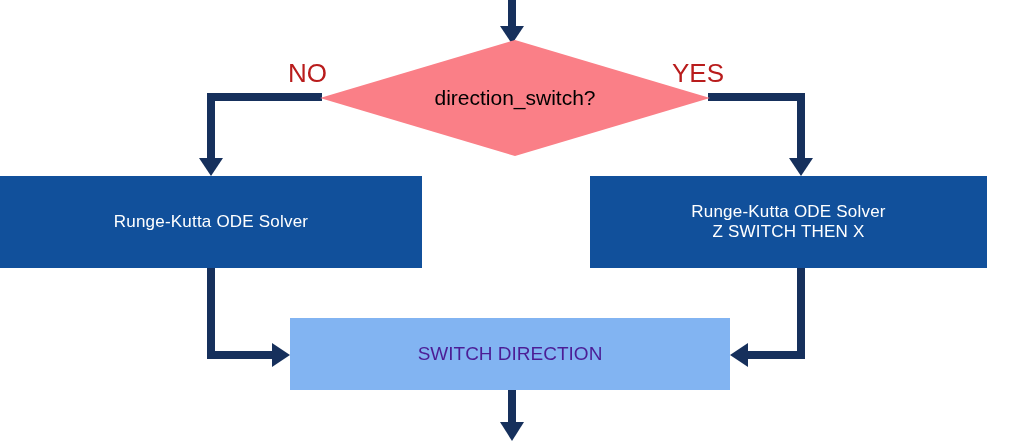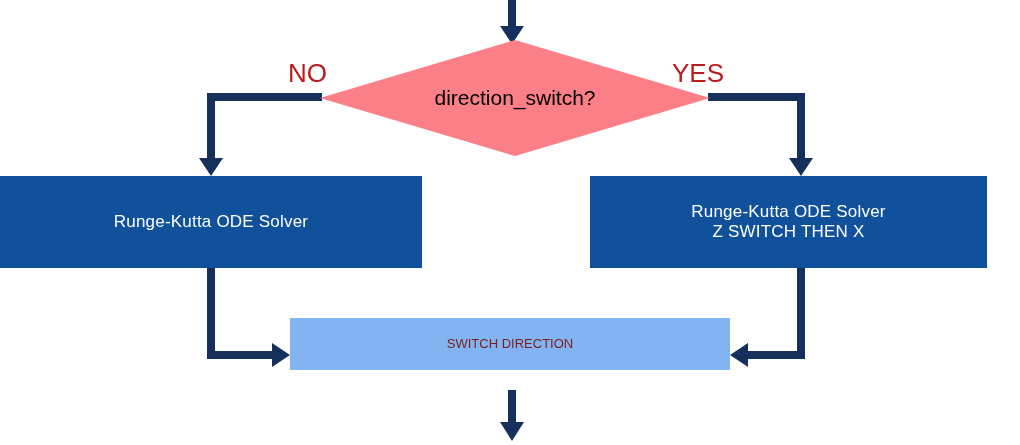--- a/index.html
+++ b/index.html
@@ -67,24 +67,24 @@
     left: 590px;
     top: 176px;
     width: 397px;
     height: 92px;
     background: #11509B;
   }
   #switch-box {
     left: 290px;
     top: 318px;
     width: 440px;
-    height: 52px;
+    height: 72px;
     background: #82B4F2;
-    color: #7f1d1d;
-    font-size: 13px;
+    color: #4c1d95;
+    font-size: 19px;
     line-height: 1.25;
   }
   
   .branch-label {
     position: absolute;
     font-size: 26px;
     color: #b91c1c;
     white-space: nowrap;
   }
   #label-no  { left: 288px; top: 58px; }

